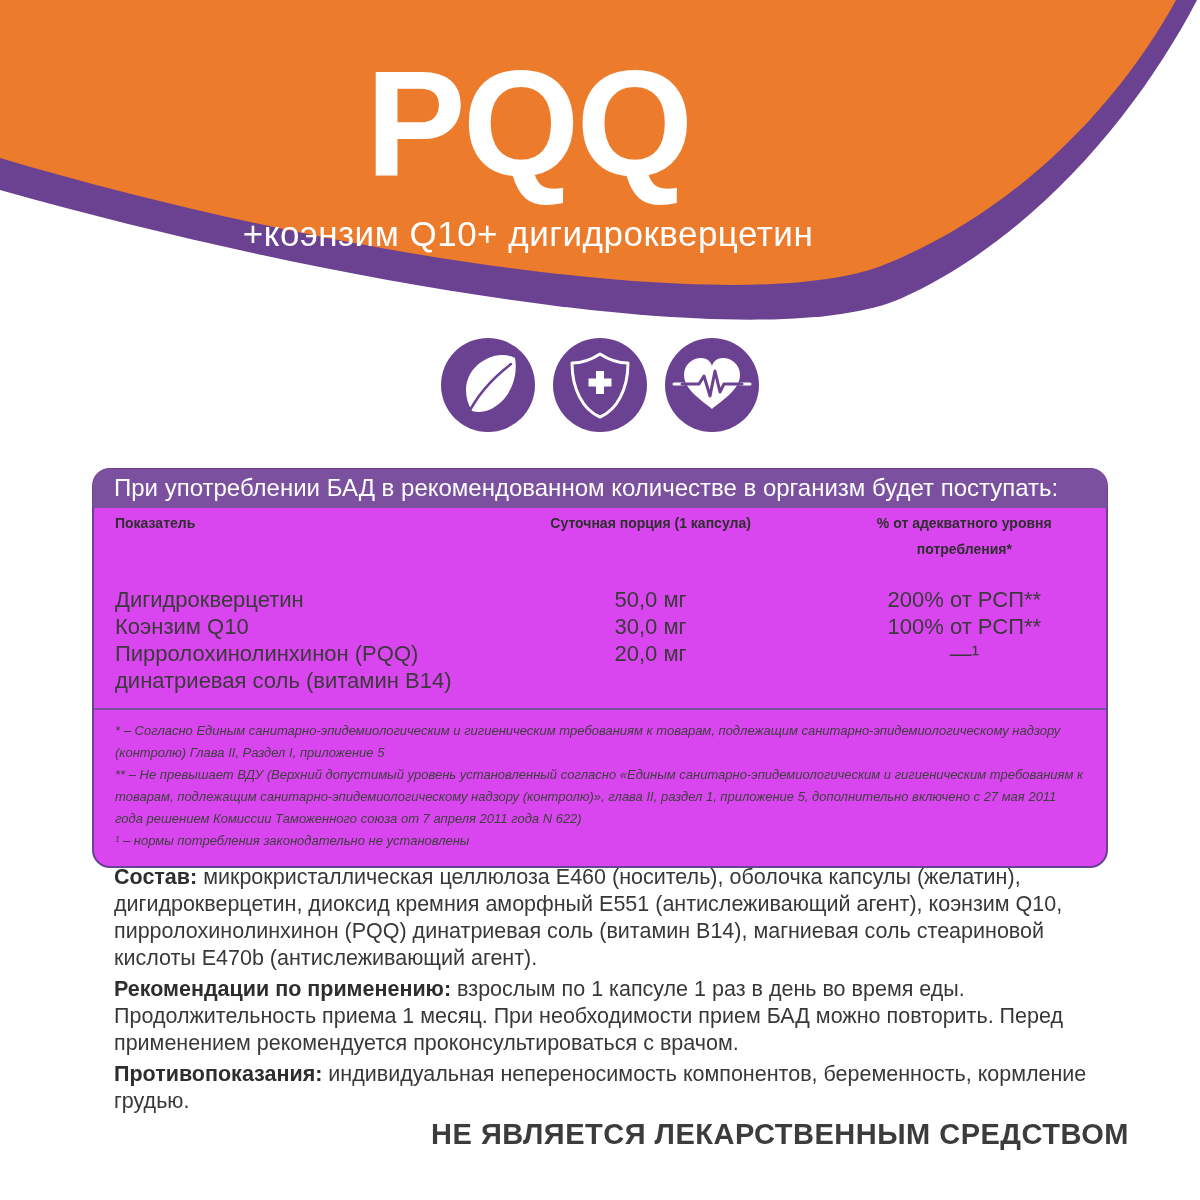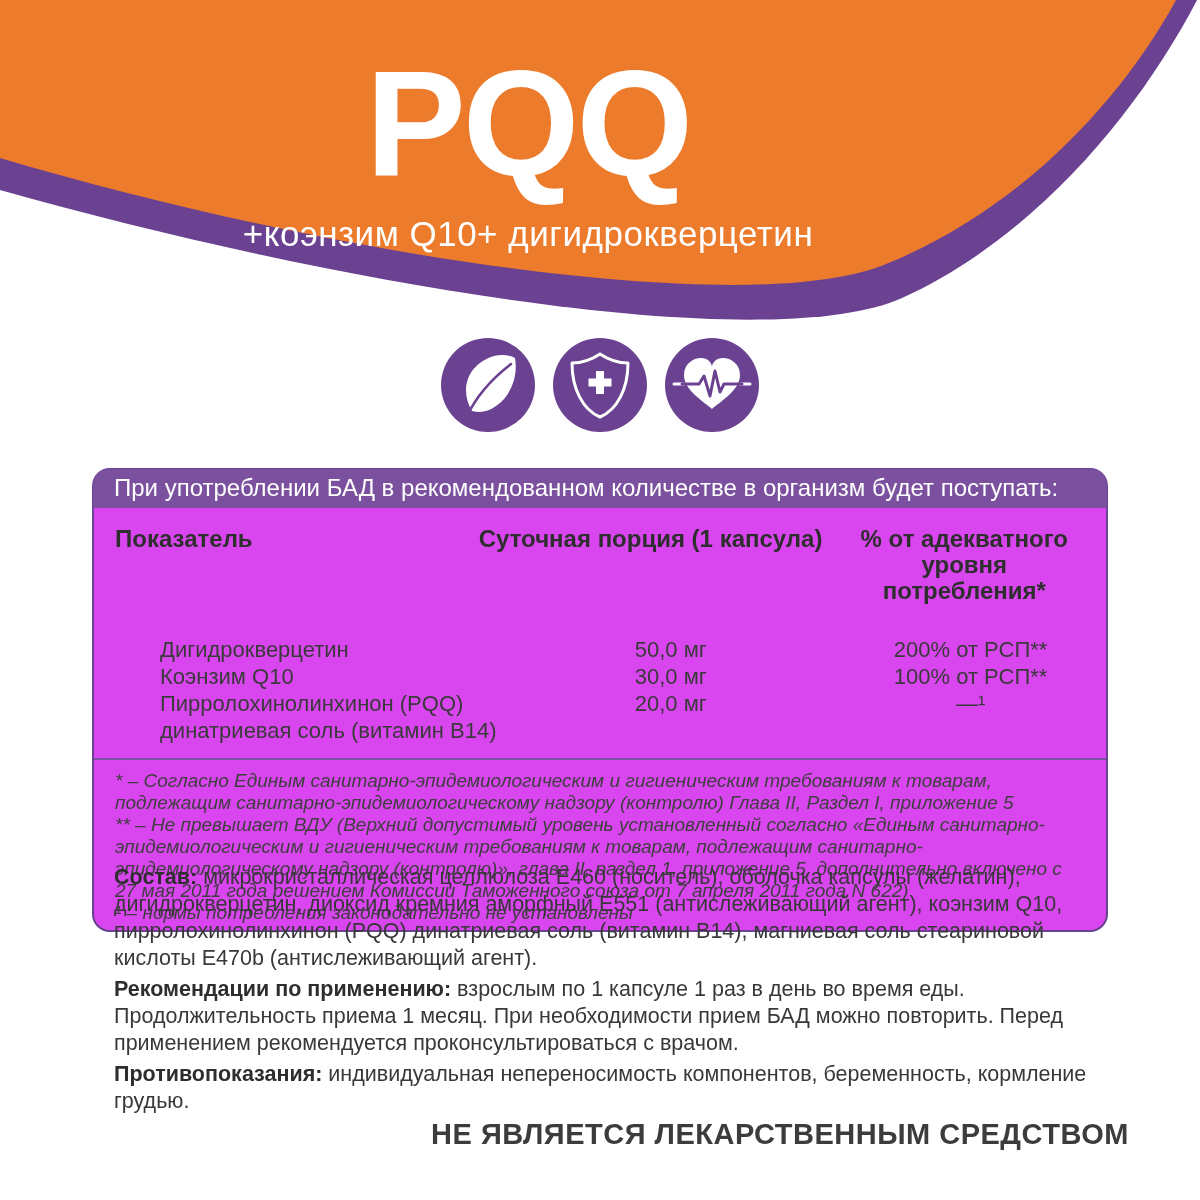--- a/index.html
+++ b/index.html
@@ -36,31 +36,31 @@
     background:#7b509f;color:#fff;
     border-radius:15px 15px 0 0;
     margin:-1px -1px 0 -1px;
     font-size:24px;font-weight:400;
     padding:5px 0 6px 21px;
   }
   .t-headers,.t-row{
     display:grid;grid-template-columns:38% 34% 28%;
     align-items:start;
   }
-  .t-headers{margin-top:18px;font-weight:700;font-size:24px;color:#2e2e2e;line-height:26px;}
+  .t-headers{margin-top:2px;font-weight:700;font-size:14px;color:#2e2e2e;line-height:26px;}
   .t-row{font-size:22px;line-height:27px;color:#3a3a3a;}
   .c1{padding-left:21px;text-align:left;}
   .c2{text-align:center;}
   .c3{text-align:center;}
   .c3 .wrapbox{max-width:232px;margin:0 auto;}
-  .rows{margin-top:32px;padding-left:45px;}
+  .rows{margin-top:24px;}
   .t-divider{height:2px;background:#7b509f;margin-top:14px;}
   .footnotes{
-    padding:10px 21px 6px 21px;
-    font-style:italic;font-size:19px;line-height:22px;color:#3f3f3f;
+    padding:10px 21px 14px 21px;
+    font-style:italic;font-size:13px;line-height:22px;color:#3f3f3f;
   }
   .footnotes p{margin:0;}
   
   .bodytext{
     position:absolute;left:110px;top:860px;width:984px;
     font-size:21.5px;line-height:27px;color:#383838;
   }
   .bodytext p{margin:4px;}
   .bodytext b{color:#2e2e2e;}
   

